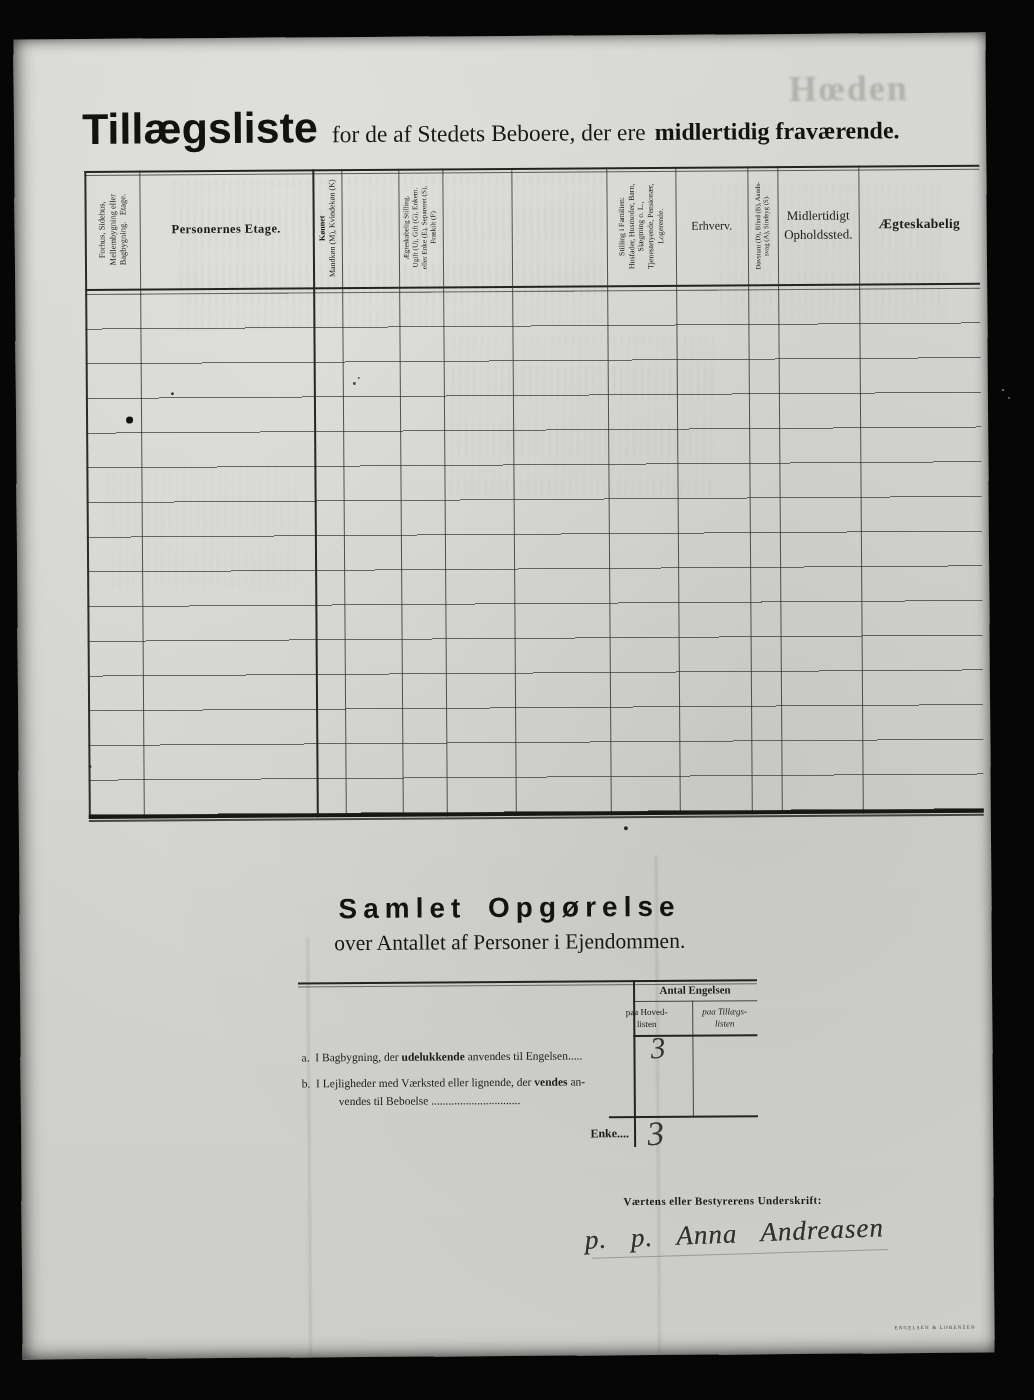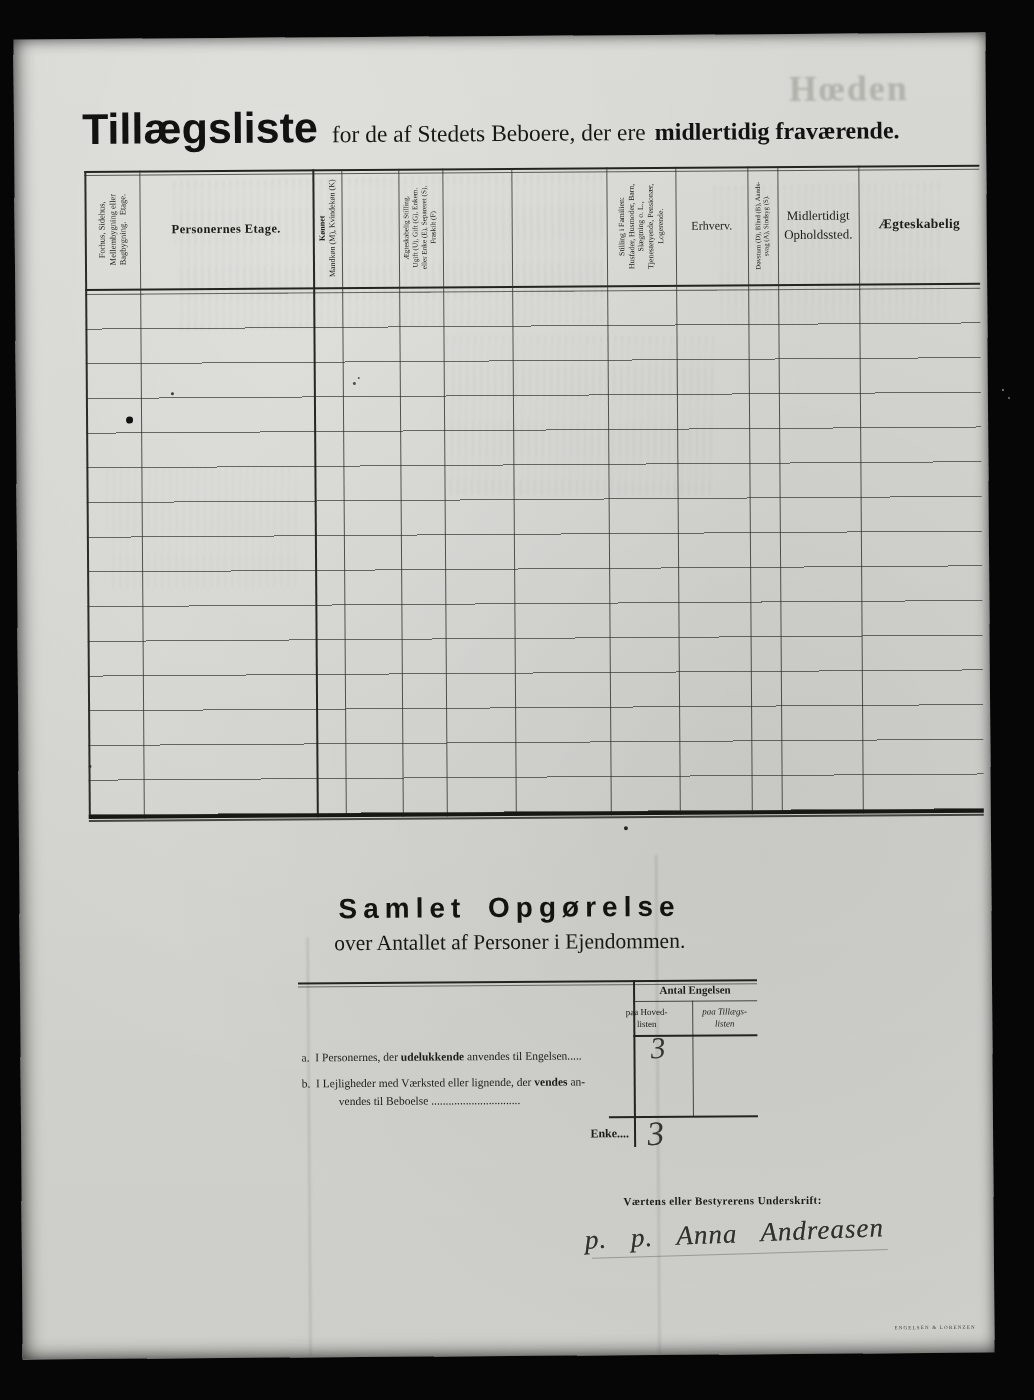--- a/index.html
+++ b/index.html
@@ -214,21 +214,21 @@
     <div>paa Hoved-</div>
     <div>listen</div>
   </div>
   <div class="s-small" style="left:672px;top:971px;width:65px;font-style:italic;">
     <div>paa Tillægs-</div>
     <div>listen</div>
   </div>
 
   <div class="s-text" style="left:281px;top:1014px;width:330px;">
     <span>a.</span>&nbsp;
-    <span>I Personernes, der </span><span class="s-bold">udelukkende</span><span> anvendes til Engelsen.....</span>
+    <span>I Bagbygning, der </span><span class="s-bold">udelukkende</span><span> anvendes til Engelsen.....</span>
   </div>
   <div class="hand" style="left:630px;top:996px;font-size:30px;">3</div>
 
   <div class="s-text" style="left:281px;top:1040px;width:340px;">
     <span>b.</span>&nbsp;
     <span>I Lejligheder med Værksted eller lignende, der </span><span class="s-bold">vendes</span><span> an-</span>
   </div>
   <div class="s-text" style="left:318px;top:1058px;width:320px;">vendes til Beboelse ...............................</div>
 
   <div class="s-text s-bold" style="left:480px;top:1091px;width:128px;text-align:right;font-size:12px;">Enke....</div>

